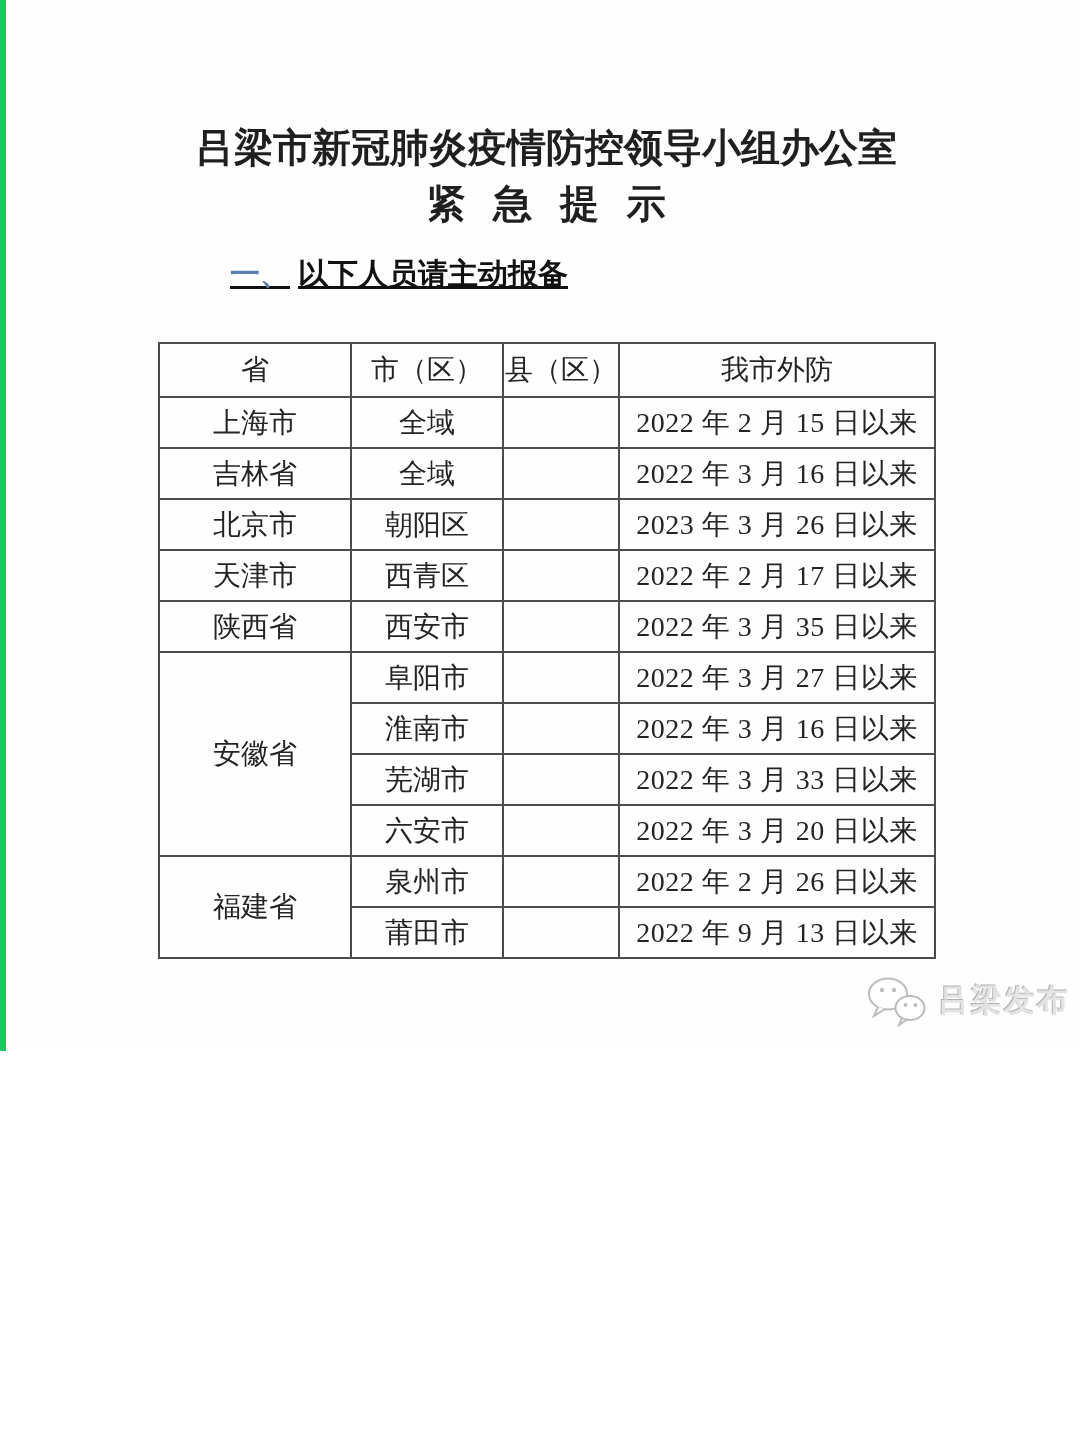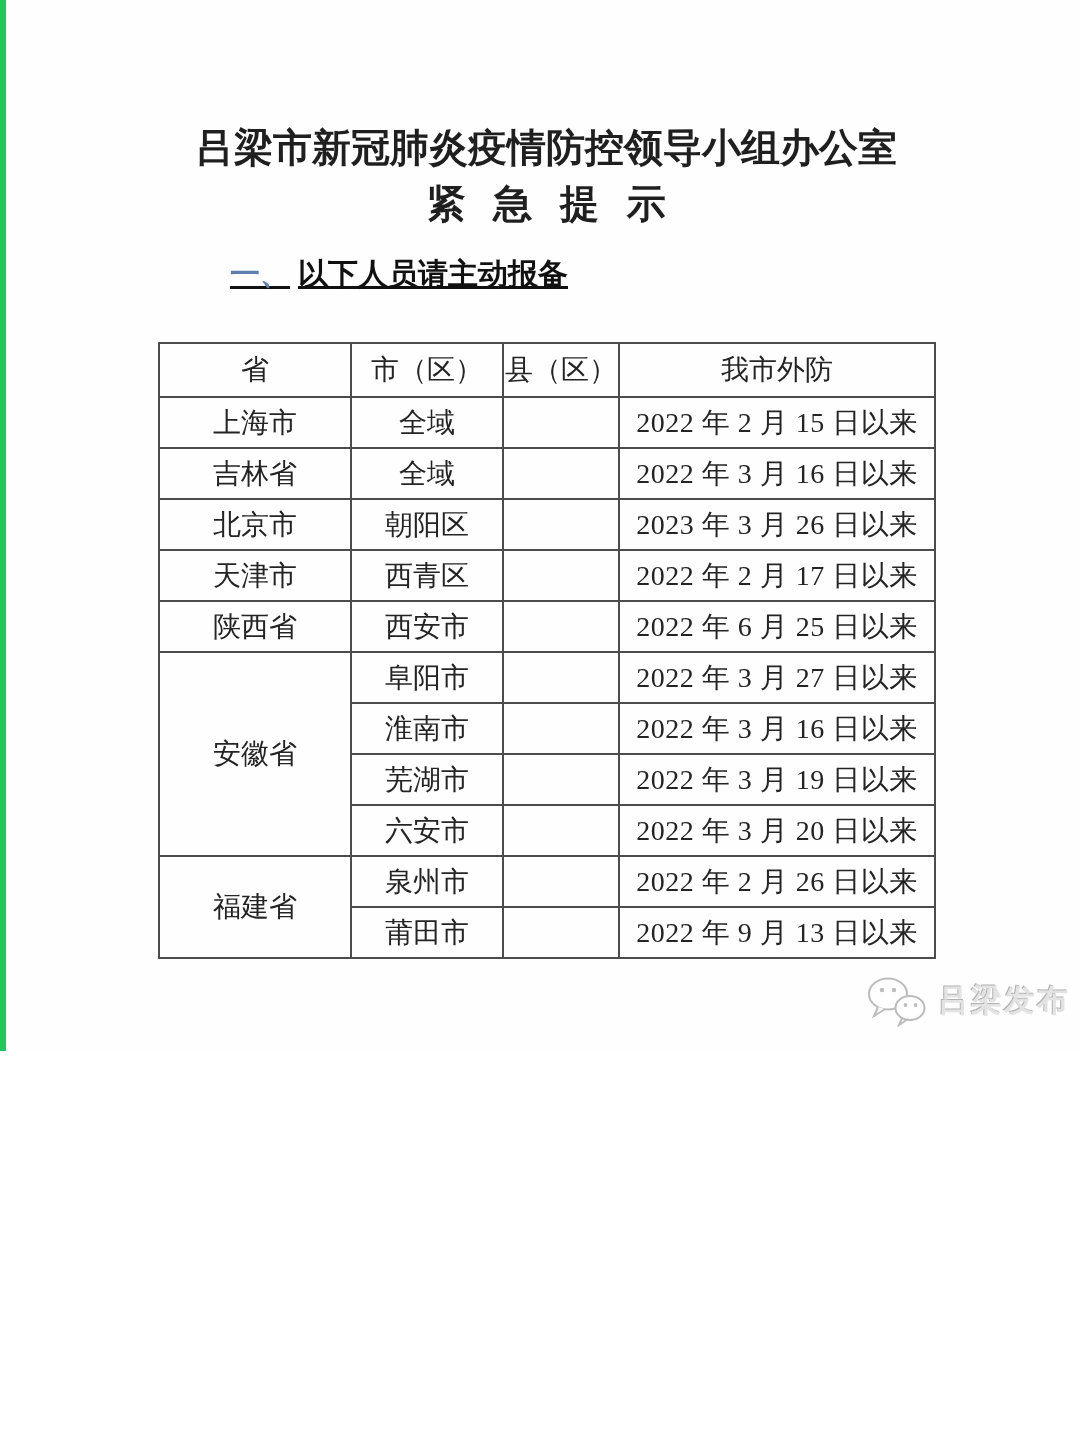--- a/index.html
+++ b/index.html
@@ -116,37 +116,37 @@
           <tr>
             <td>天津市</td>
             <td class="city-cell">西青区</td>
             <td class="county-cell"></td>
             <td class="date-cell">2022 年 2 月 17 日以来</td>
           </tr>
           <tr>
             <td>陕西省</td>
             <td class="city-cell">西安市</td>
             <td class="county-cell"></td>
-            <td class="date-cell">2022 年 6 月 25 日以来</td>
+            <td class="date-cell">2022 年 3 月 35 日以来</td>
           </tr>
           <tr>
             <td rowspan="4">安徽省</td>
             <td class="city-cell">阜阳市</td>
             <td class="county-cell"></td>
             <td class="date-cell">2022 年 3 月 27 日以来</td>
           </tr>
           <tr>
             <td class="city-cell">淮南市</td>
             <td class="county-cell"></td>
             <td class="date-cell">2022 年 3 月 16 日以来</td>
           </tr>
           <tr>
             <td class="city-cell">芜湖市</td>
             <td class="county-cell"></td>
-            <td class="date-cell">2022 年 3 月 19 日以来</td>
+            <td class="date-cell">2022 年 3 月 33 日以来</td>
           </tr>
           <tr>
             <td class="city-cell">六安市</td>
             <td class="county-cell"></td>
             <td class="date-cell">2022 年 3 月 20 日以来</td>
           </tr>
           <tr>
             <td rowspan="2">福建省</td>
             <td class="city-cell">泉州市</td>
             <td class="county-cell"></td>

